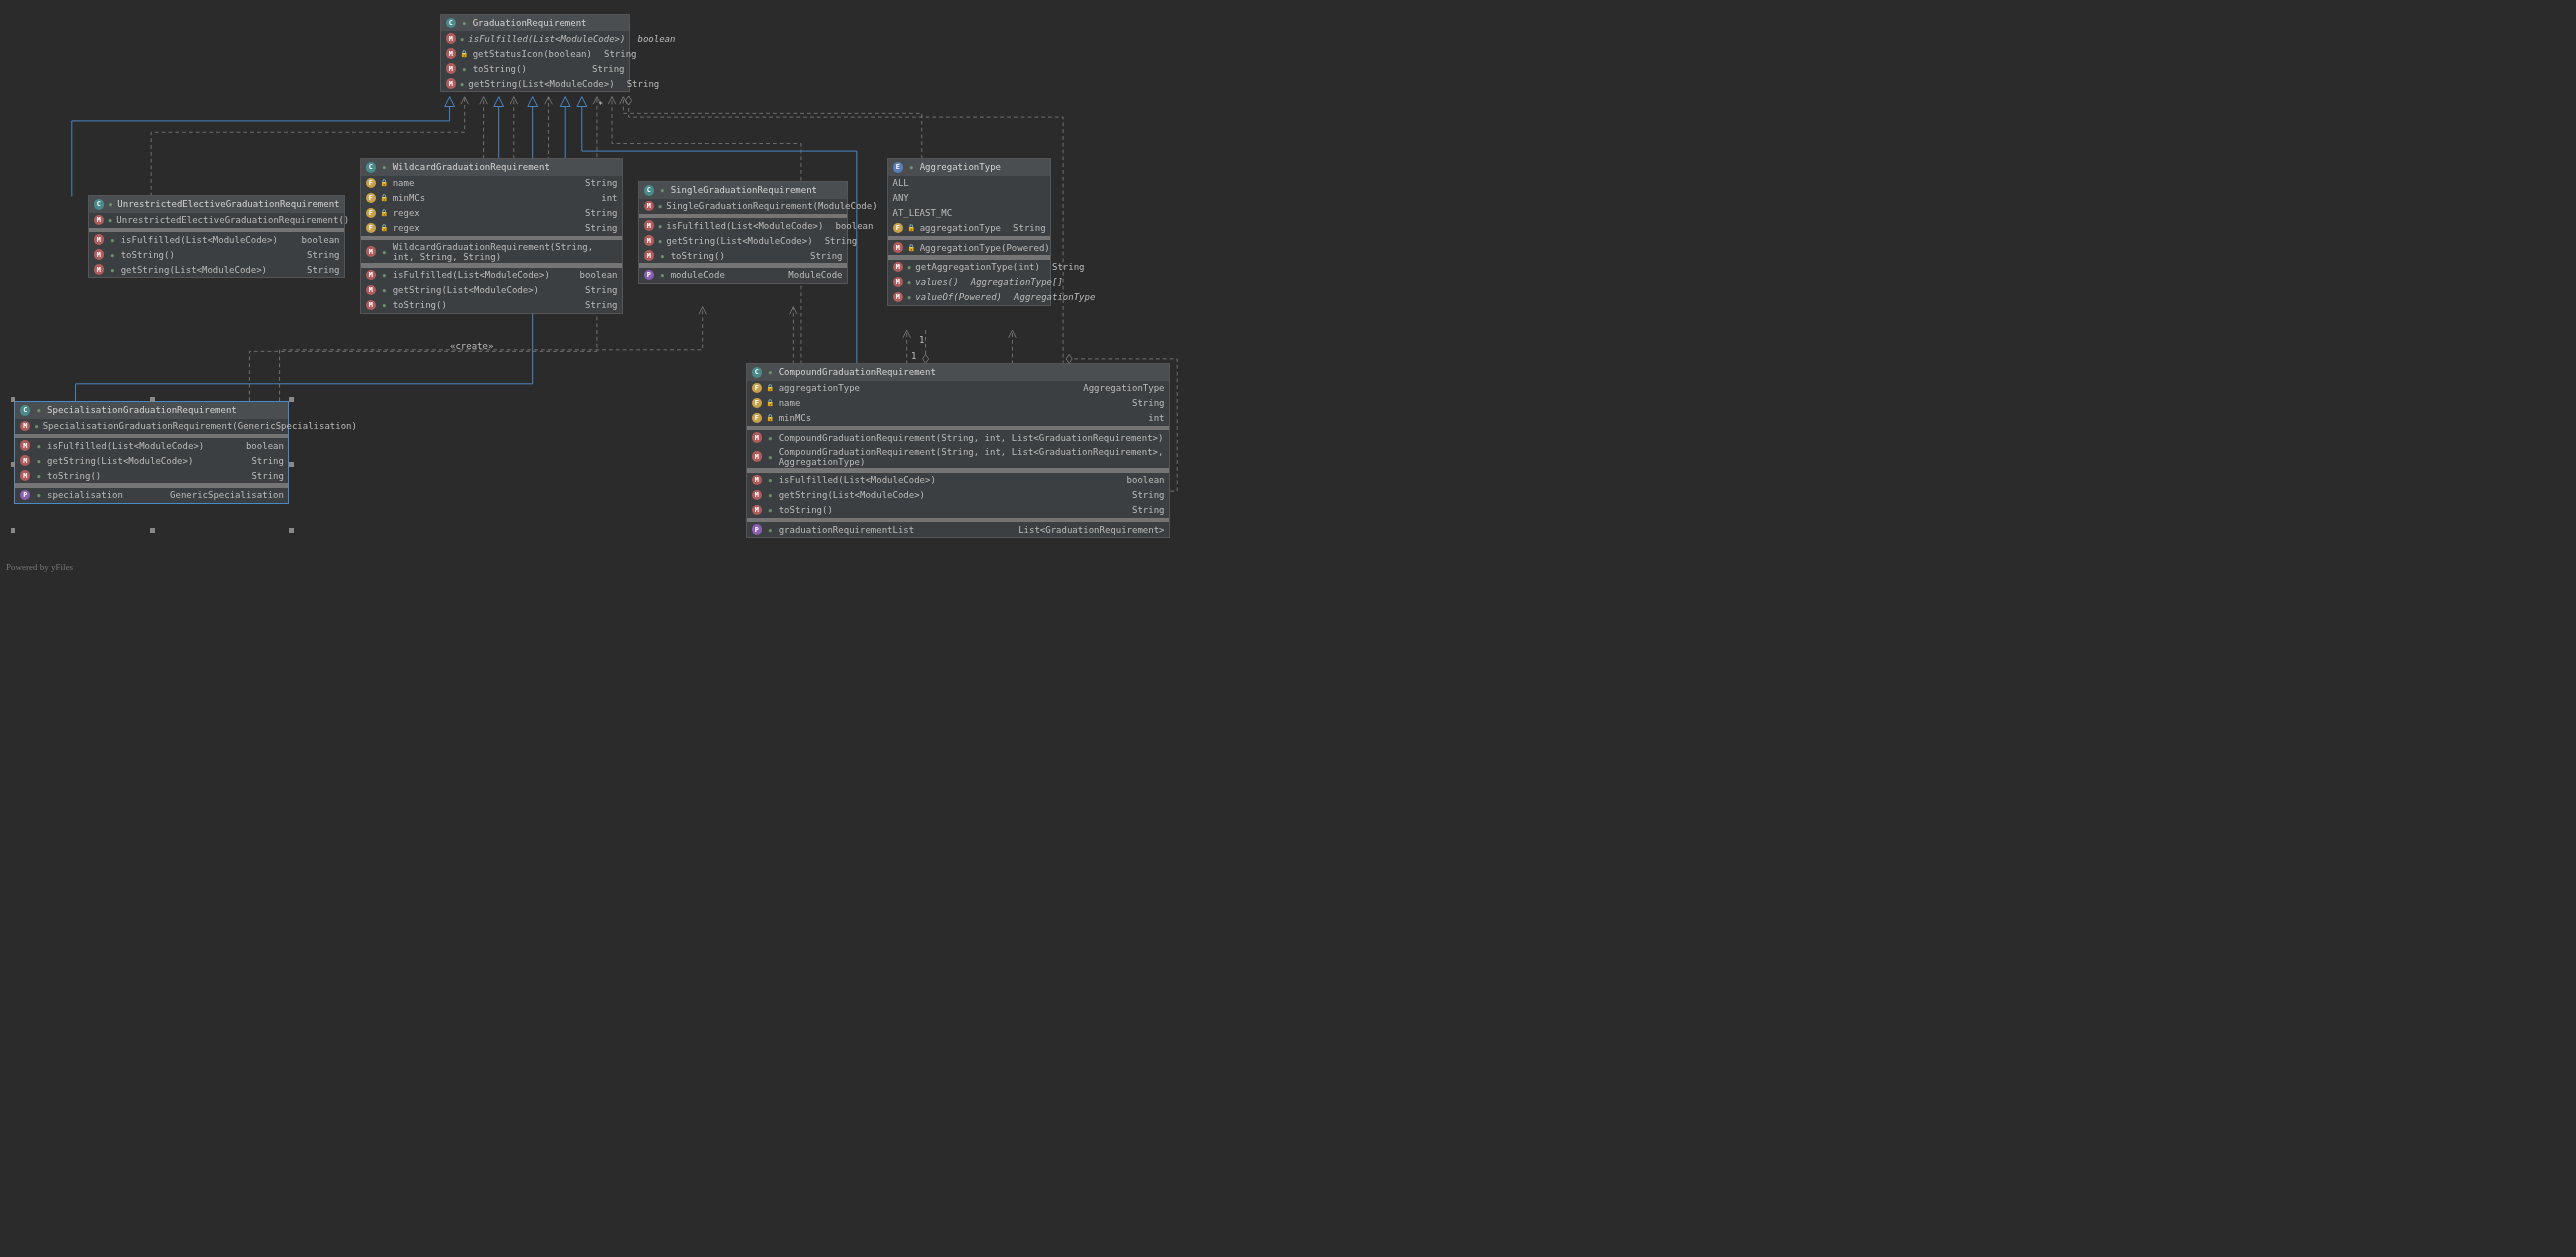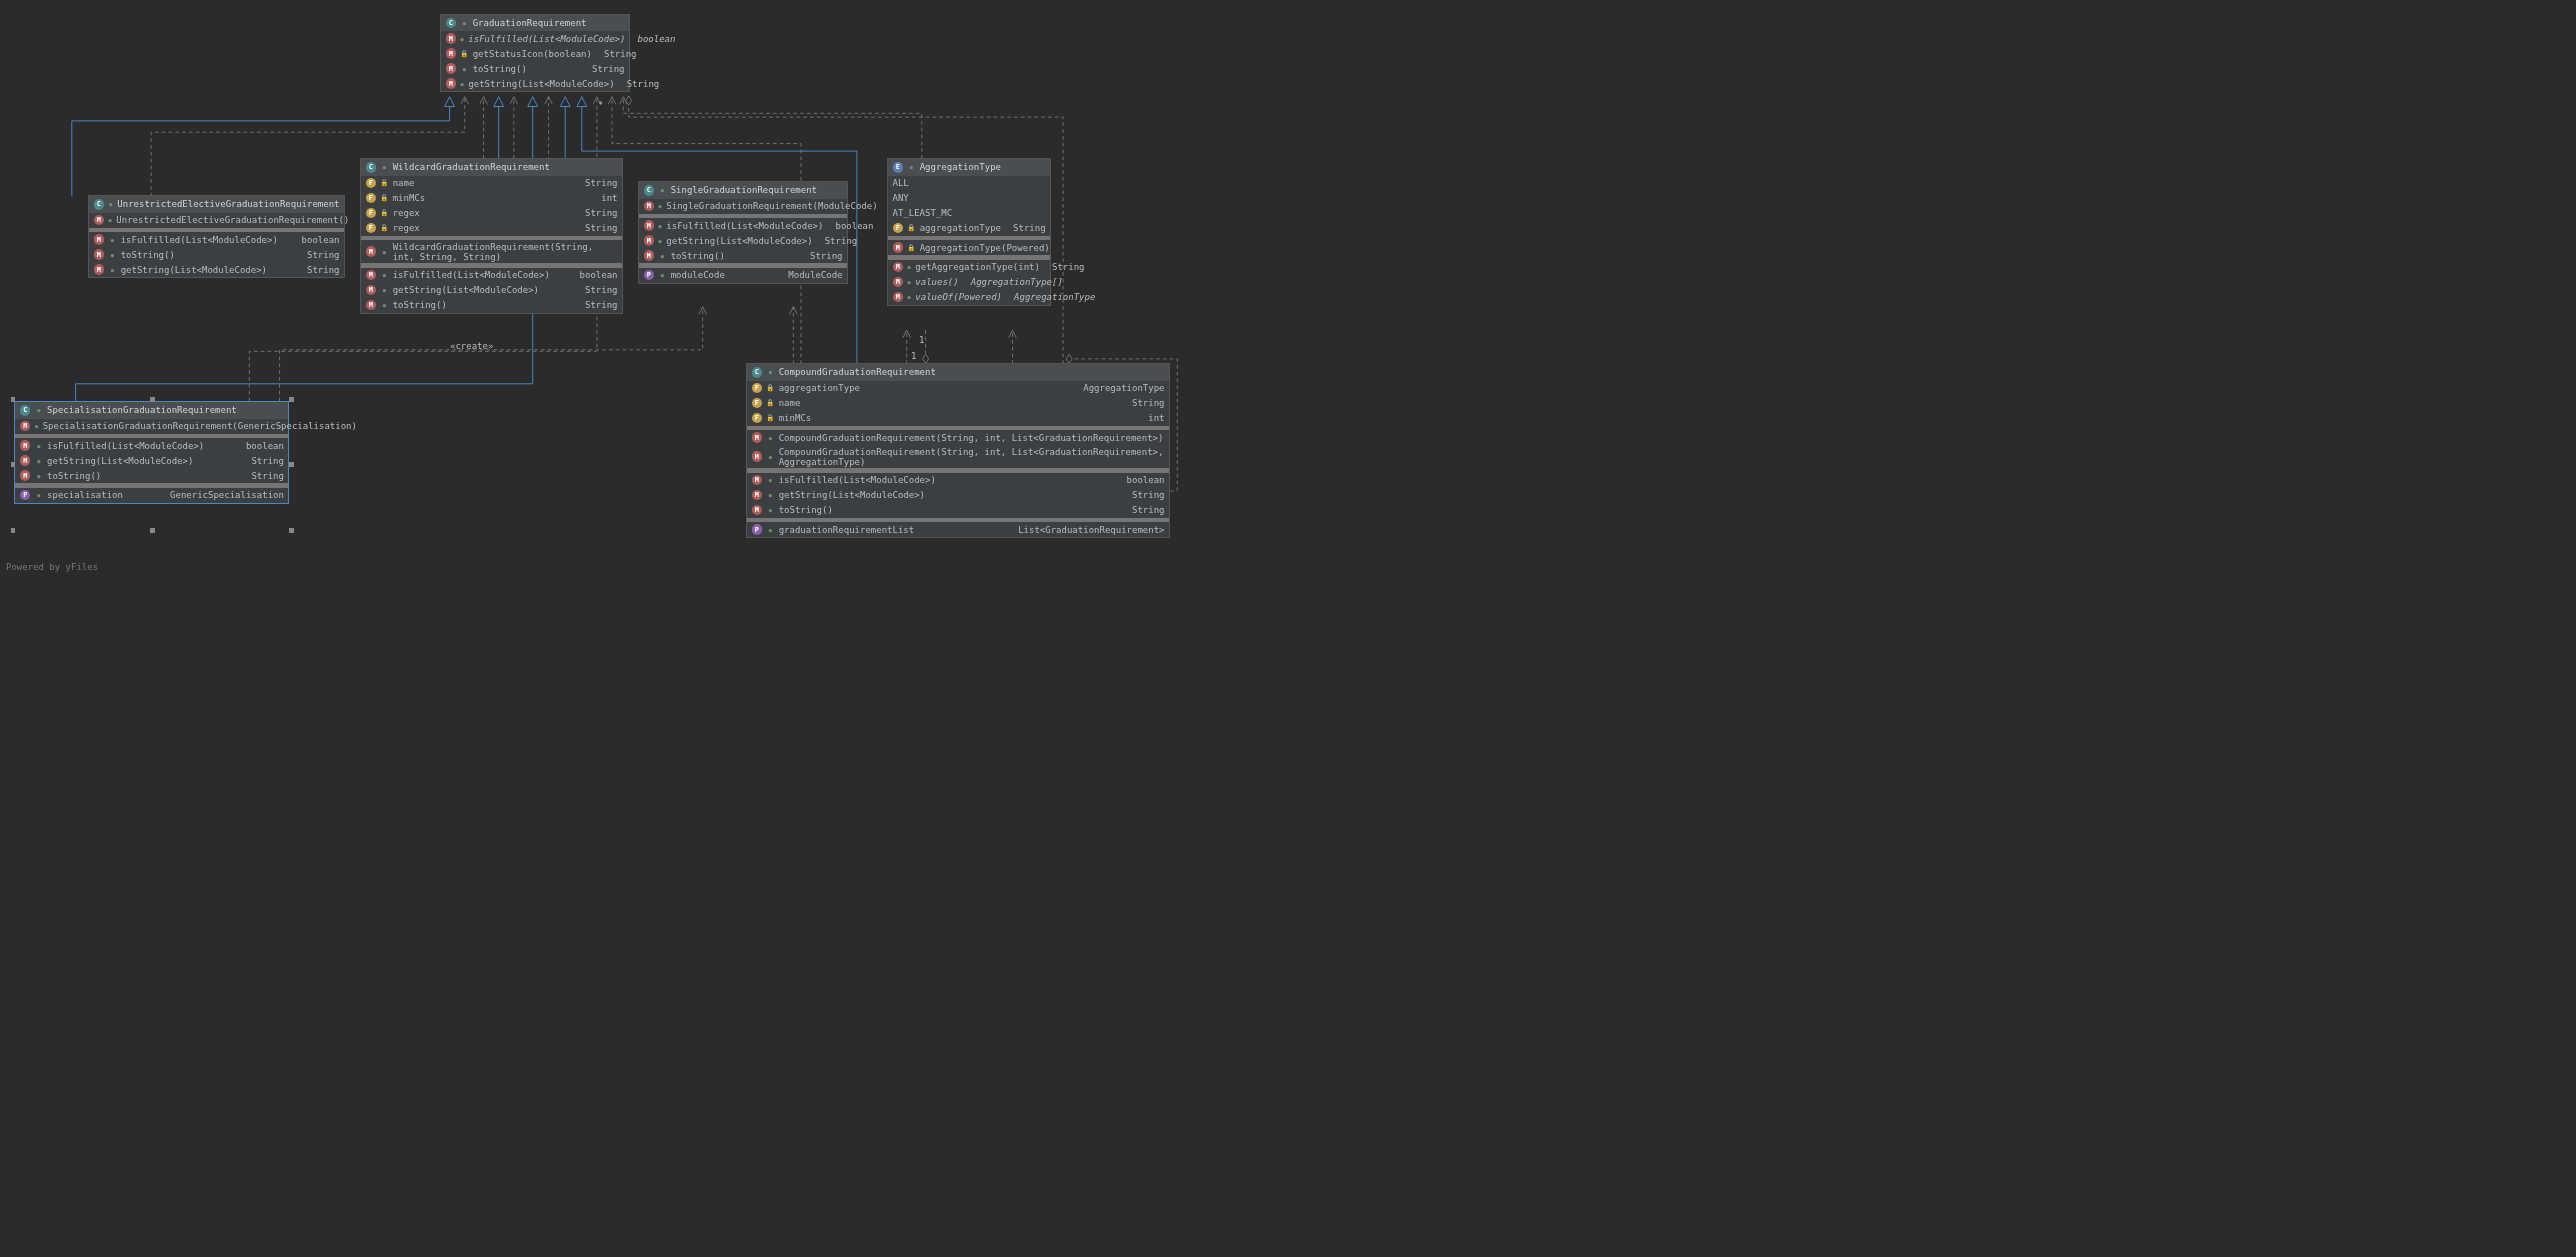--- a/index.html
+++ b/index.html
@@ -57,21 +57,21 @@
   .vis.pub::before { content: "\25CF"; color: #6f8f6f; font-size: 5.3px; }
   .vis.priv::before { content: "\1F512"; font-size: 6.8px; color: #c98a4a; }
   .italic { font-style: italic; }
   svg.edges {
     position: absolute; top: 0; left: 0;
     width: 1181px; height: 578px;
     pointer-events: none;
   }
   .footer {
     position: absolute; left: 6px; bottom: 6px;
-    color: #777; font-size: 9px;
+    color: #777; font-size: 9px; font-family: Liberation Serif, serif;
   }
   .sel-handle {
     position: absolute; width: 4.5px; height: 4.5px; background: #888;
   }
   .create-label {
     position: absolute; color: #bbbbbb; font-size: 9px;
   }
 </style>
 </head>
 <body>

